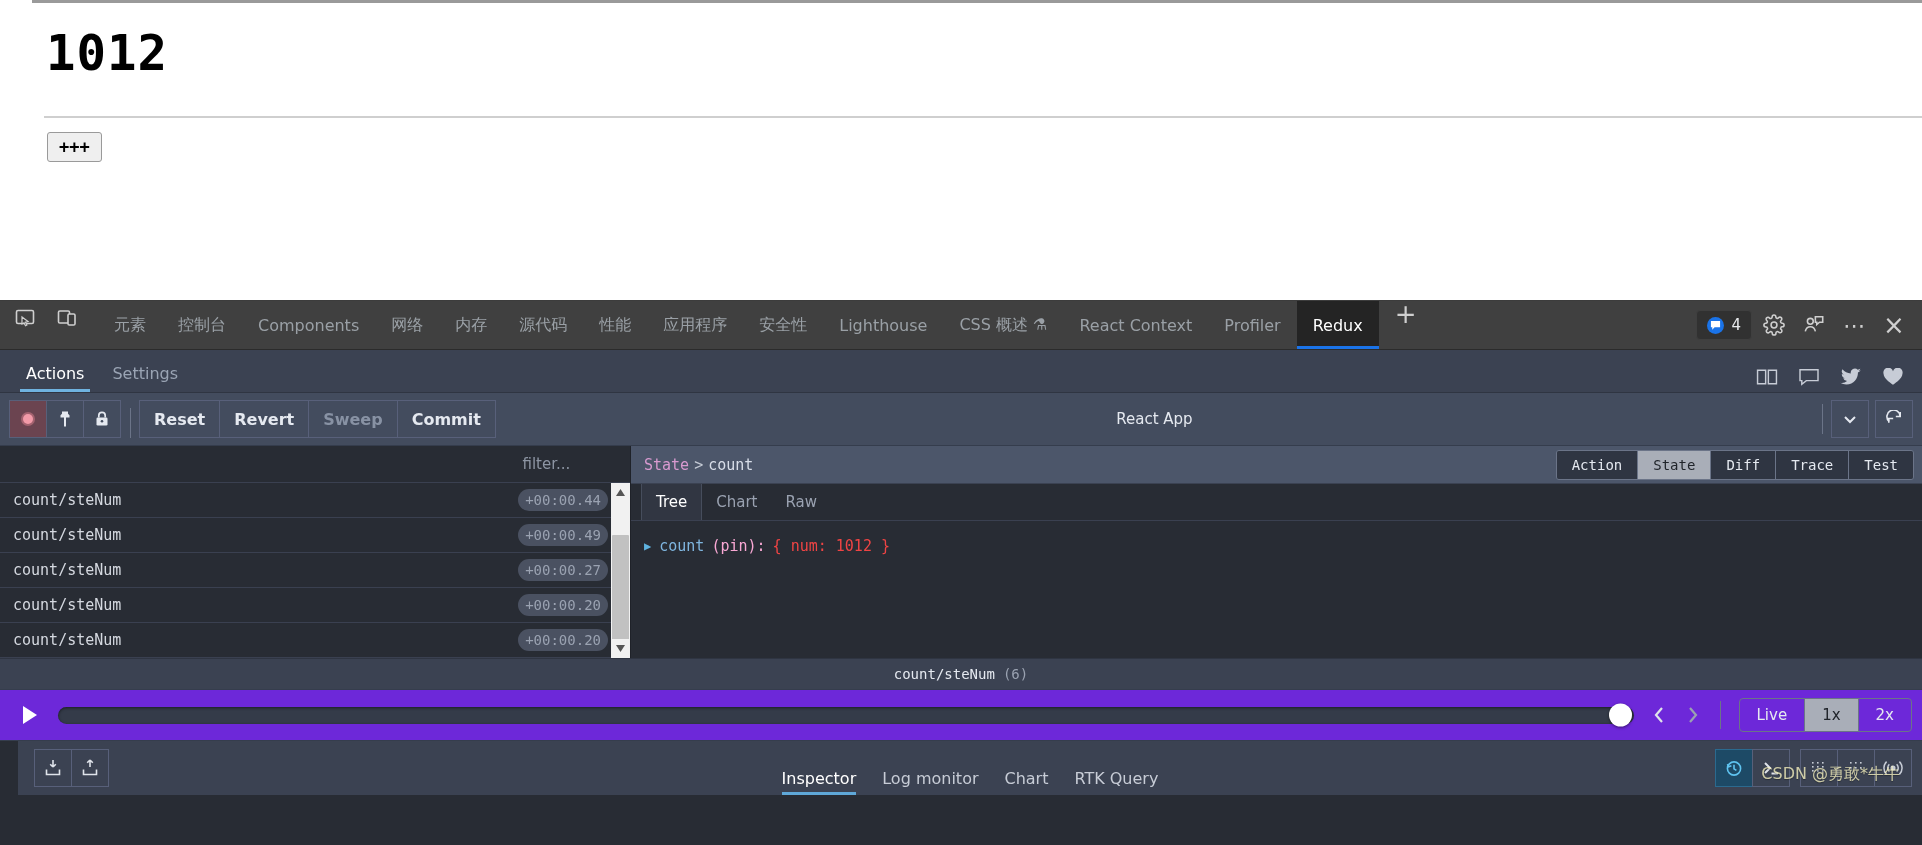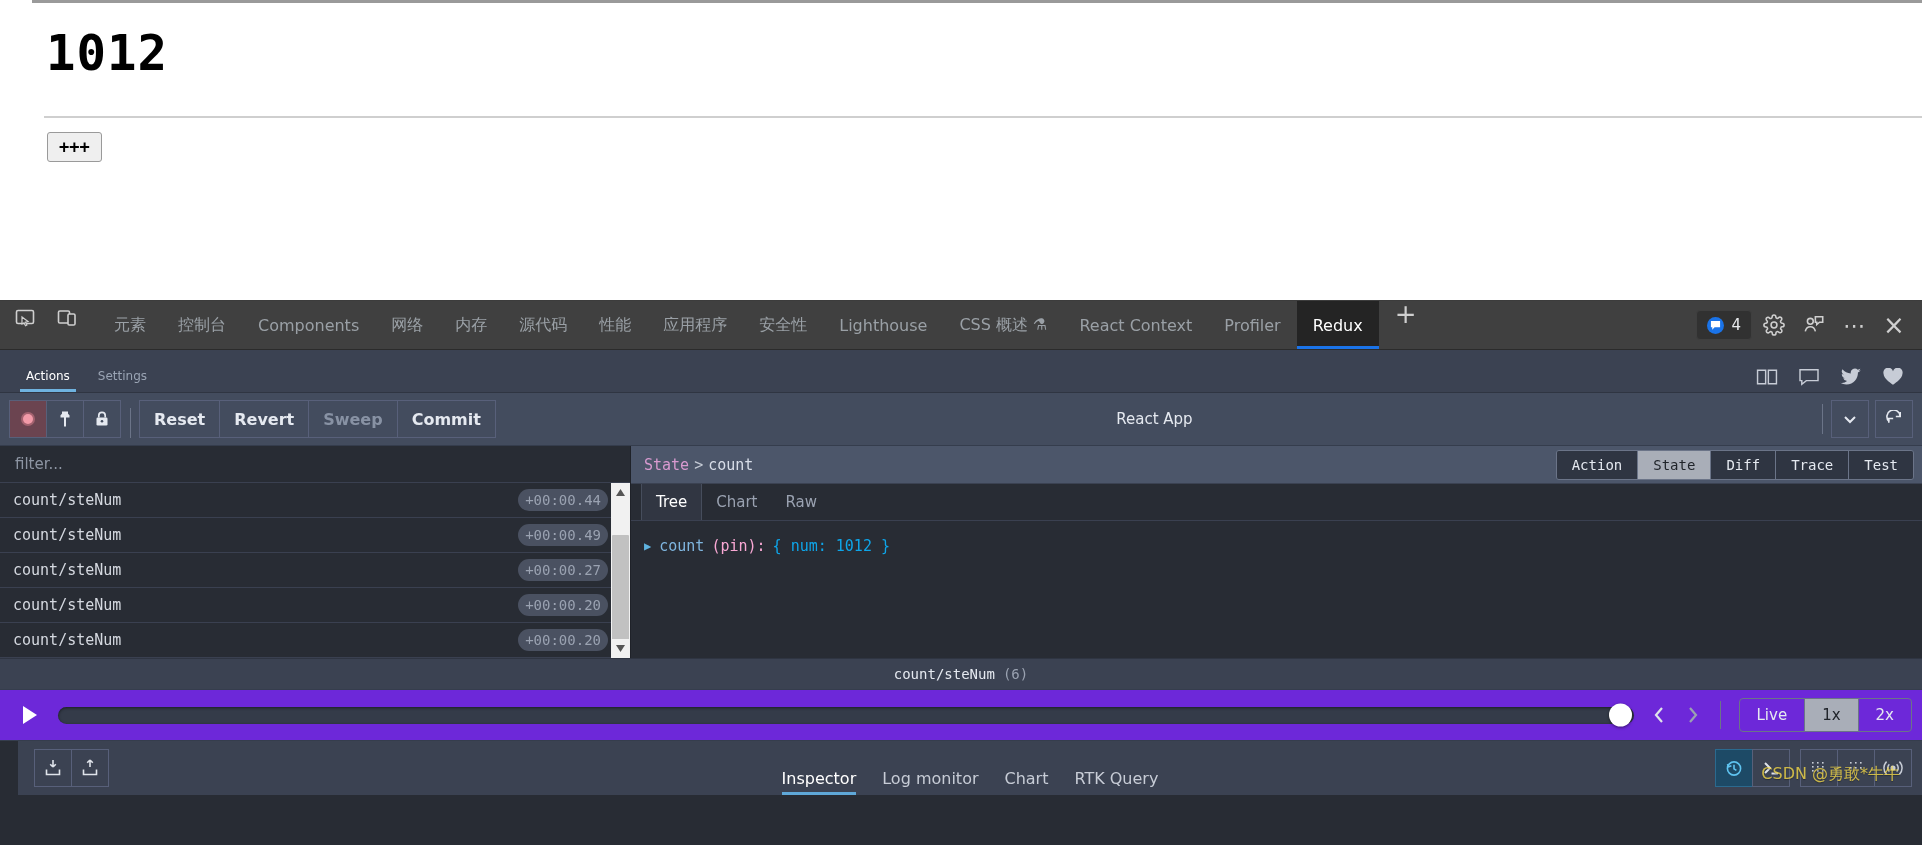--- a/index.html
+++ b/index.html
@@ -67,21 +67,21 @@
   }
   .badge-num{color:#e8eaed;font-size:15px;}
   .rt-icon{width:36px;height:36px;display:flex;align-items:center;justify-content:center;cursor:pointer;}
 
   
   .rx-subtabs{
     height:42px;background:#3b4252;display:flex;align-items:flex-end;
     padding-left:12px;border-bottom:1px solid #2f3542;position:relative;
   }
   .rx-subtab{
-    color:#9aa4b4;font-size:12px;padding:0 14px 9px 14px;cursor:pointer;position:relative;margin-top:24px;
+    color:#9aa4b4;font-size:16px;padding:0 14px 9px 14px;cursor:pointer;position:relative;margin-top:24px;
   }
   .rx-subtab.active{color:#ffffff;}
   .rx-subtab.active::after{
     content:"";position:absolute;left:8px;right:8px;bottom:0;height:3px;background:#6fb3e0;
   }
   .rx-subtabs-right{margin-left:auto;display:flex;align-items:center;gap:20px;padding:0 18px 6px 0;}
   .rx-sr-icon{cursor:pointer;display:flex;align-items:center;}
 
   
   .rx-toolbar{
@@ -107,20 +107,21 @@
   .rx-main{display:flex;height:212px;background:#282c34;}
   .rx-left{width:630px;background:#282c34;display:flex;flex-direction:column;position:relative;
     border-right:1px solid #1f2229;}
   .filter-row{
     height:36px;display:flex;align-items:center;padding-left:13px;
     color:#8d95a3;font-size:15px;border-bottom:1px solid #3a4050;background:#282c34;
   }
   .filter-input{
     background:transparent;border:0;outline:none;color:#c8ccd4;font-size:15px;width:90%;
     font-family:"DejaVu Sans","Liberation Sans",sans-serif;
+    text-align:right;
   }
   .filter-input::placeholder{color:#8d95a3;}
   .act-list{flex:1;overflow:hidden;position:relative;}
   .act-row{
     height:35px;display:flex;align-items:center;justify-content:space-between;
     padding:0 22px 0 13px;border-bottom:1px solid #3a4050;box-sizing:border-box;
   }
   .act-name{
     color:#d5d9e0;font-size:15px;
     font-family:"DejaVu Sans Mono","Liberation Mono",monospace;
@@ -159,21 +160,21 @@
   }
   .tree-tab.active{color:#ffffff;background:#313642;border-left:1px solid #464d5c;border-right:1px solid #464d5c;}
   .tree-body{flex:1;padding:16px 0 0 13px;background:#282c34;}
   .tree-line{
     font-family:"DejaVu Sans Mono","Liberation Mono",monospace;font-size:15px;
     display:flex;align-items:center;gap:0;cursor:pointer;
   }
   .tri{color:#5fb3e0;font-size:12px;margin-right:8px;}
   .t-key{color:#7fb6e0;}
   .t-dim{color:#f9a8d4;}
-  .t-val{color:#0ea5e9;}
+  .t-val{color:#ef4444;}
 
   
   .slider-label{
     height:30px;background:#3b4252;display:flex;align-items:center;justify-content:center;
     color:#e5e9f0;font-size:14px;font-family:"DejaVu Sans Mono","Liberation Mono",monospace;
     border-top:1px solid #2f3542;
   }
   .slider-label .cnt{color:#9aa2b1;margin-left:8px;}
   .slider-row{
     height:50px;background:#6d28d9;display:flex;align-items:center;padding:0 10px;
@@ -214,21 +215,21 @@
   .bb-tabs{position:absolute;left:0;right:0;display:flex;justify-content:center;gap:26px;align-items:flex-end;height:54px;}
   .bb-tab{
     color:#c7ccd6;font-size:16px;padding-bottom:7px;cursor:pointer;position:relative;
   }
   .bb-tab.active{color:#ffffff;}
   .bb-tab.active::after{
     content:"";position:absolute;left:0;right:0;bottom:0;height:3px;background:#5fa8d8;
   }
   .bb-right{margin-left:auto;display:flex;align-items:center;z-index:2;}
   .watermark{
-    position:absolute;right:22px;bottom:10px;color:#fde047;opacity:.75;font-size:16px;
+    position:absolute;right:22px;bottom:10px;color:#fef9c3;opacity:.75;font-size:16px;
     pointer-events:none;z-index:3;text-shadow:0 1px 1px rgba(0,0,0,.4);
   }
 </style>
 </head>
 <body>
 
 <div id="page">
   <div id="page-inner">
     <div class="big-count">1012</div>
     <hr class="hr">

